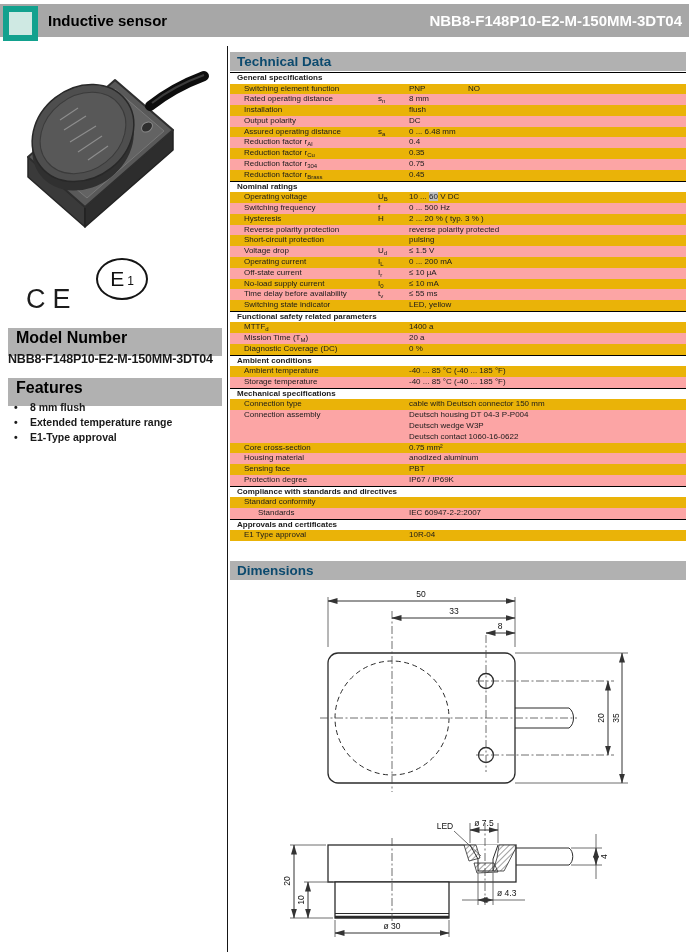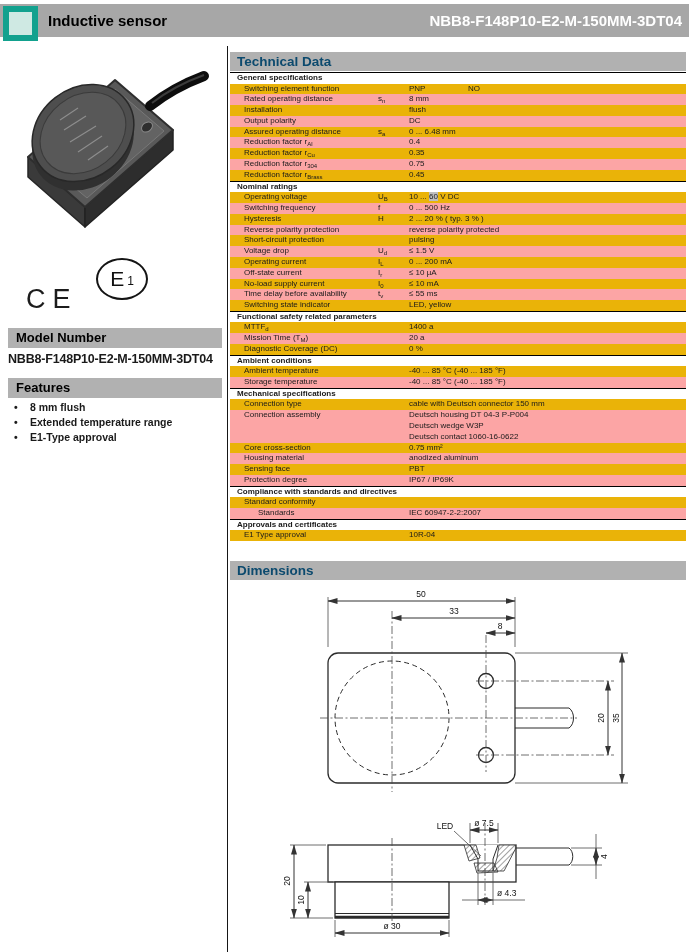--- a/index.html
+++ b/index.html
@@ -19,22 +19,22 @@
   .vline{position:absolute;left:227px;top:46px;width:1px;height:906px;background:#161616;}
 
   
   .photo{position:absolute;left:12px;top:48px;width:205px;height:235px;}
   .ce{position:absolute;left:26px;top:258px;font-size:27px;letter-spacing:7px;color:#1c1c1c;margin-top:26px;}
   .e1{position:absolute;left:96px;top:258px;width:52px;height:42px;border:2px solid #141414;
       border-radius:50%;display:flex;align-items:center;justify-content:center;box-sizing:border-box;}
   .e1 .big{font-size:21px;color:#111;}
   .e1 .small{font-size:12px;color:#111;margin:4px 0 0 3px;}
 
-  .lhead{position:absolute;left:8px;width:214px;height:20px;background:#b1b1b1;
-         font-size:13px;font-weight:bold;line-height:20px;color:#000;box-sizing:border-box;padding-left:8px;}
+  .lhead{position:absolute;left:8px;width:214px;height:28px;background:#b1b1b1;
+         font-size:16px;font-weight:bold;line-height:20px;color:#000;box-sizing:border-box;padding-left:8px;}
   .mn-head{top:328px;}
   .mn-val{position:absolute;left:8px;top:352px;width:218px;font-size:12.5px;font-weight:bold;
           letter-spacing:-0.2px;white-space:nowrap;}
   .ft-head{top:378px;}
   .features{position:absolute;left:8px;top:400px;width:214px;}
   .feat{position:relative;padding-left:22px;font-size:10.5px;font-weight:bold;line-height:15px;}
   .feat .dot{position:absolute;left:6px;top:0;}
 
   
   .rhead{position:absolute;left:230px;width:456px;height:19px;background:#b1b1b1;

